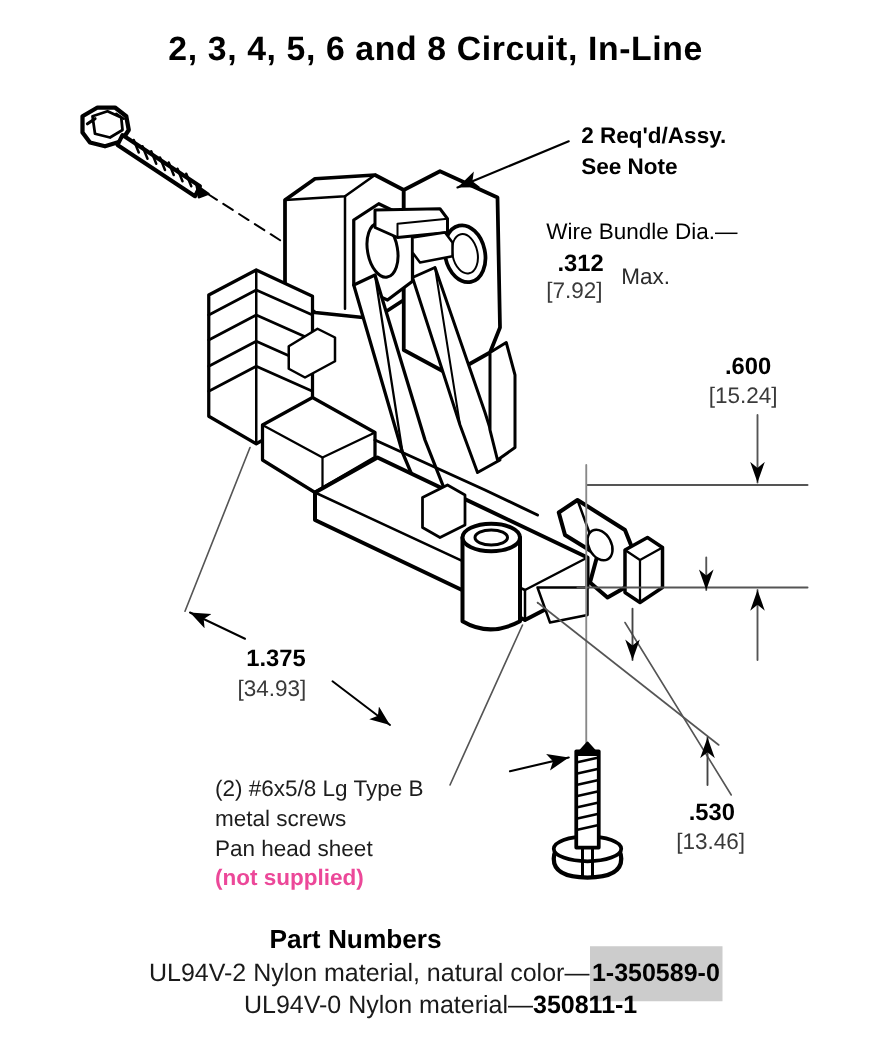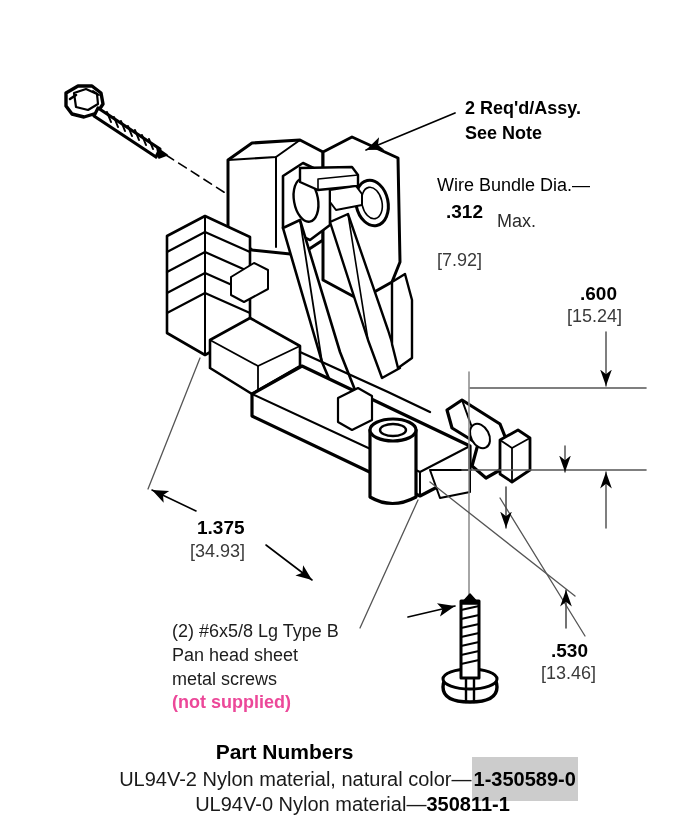--- a/index.html
+++ b/index.html
@@ -51,21 +51,20 @@
     top: 201px;
     left: 446px;
     font-size: 19px;
     font-weight: bold;
   }
   #dim-312-mm {
     top: 222px;
     left: 437px;
     font-size: 18px;
     color: #3a3a3a;
-    margin-top: 28px;
   }
   #note-max {
     top: 211px;
     left: 497px;
     font-size: 18px;
     color: #2b2b2b;
   }
 
   #dim-600 {
     top: 283px;
@@ -158,20 +157,21 @@
     top: 0; left: 0;
     width: 697px; height: 836px;
     pointer-events: none;
   }
 </style>
 </head>
 <body>
 
 <div id="page">
 
+  <div id="title" class="abs">2, 3, 4, 5, 6 and 8 Circuit, In-Line</div>
 
   <svg id="drawing" class="abs" viewBox="0 0 697 836">
     <defs>
       <marker id="ar-solid" markerWidth="12" markerHeight="12" refX="10" refY="4" orient="auto">
         <path d="M0,0 L10,4 L0,8 L2.4,4 Z" fill="#000"></path>
       </marker>
       <marker id="ar-slim" markerWidth="14" markerHeight="14" refX="11" refY="4.5" orient="auto">
         <path d="M0,0.6 L11,4.5 L0,8.4 L3.2,4.5 Z" fill="#000"></path>
       </marker>
     </defs>
@@ -339,22 +339,22 @@
   <div id="dim-600-mm" class="abs">[15.24]</div>
 
   <div id="dim-1375" class="abs">1.375</div>
   <div id="dim-1375-mm" class="abs">[34.93]</div>
 
   <div id="dim-530" class="abs">.530</div>
   <div id="dim-530-mm" class="abs">[13.46]</div>
 
   <div id="screw-note" class="abs">
     <div>(2) #6x5/8 Lg Type B</div>
+    <div>metal screws</div>
     <div>Pan head sheet</div>
-    <div>metal screws</div>
     <div class="bold">(not supplied)</div>
   </div>
 
   <div id="pn-title" class="abs">Part Numbers</div>
 
   <div id="pn-line1" class="abs"><span>UL94V-2 Nylon material, natural color</span><span>—</span><span class="pn-hl">1-350589-0</span></div>
 
   <div id="pn-line2" class="abs"><span>UL94V-0 Nylon material</span><span>—</span><span class="pn-strong">350811-1</span></div>
 
 </div>

